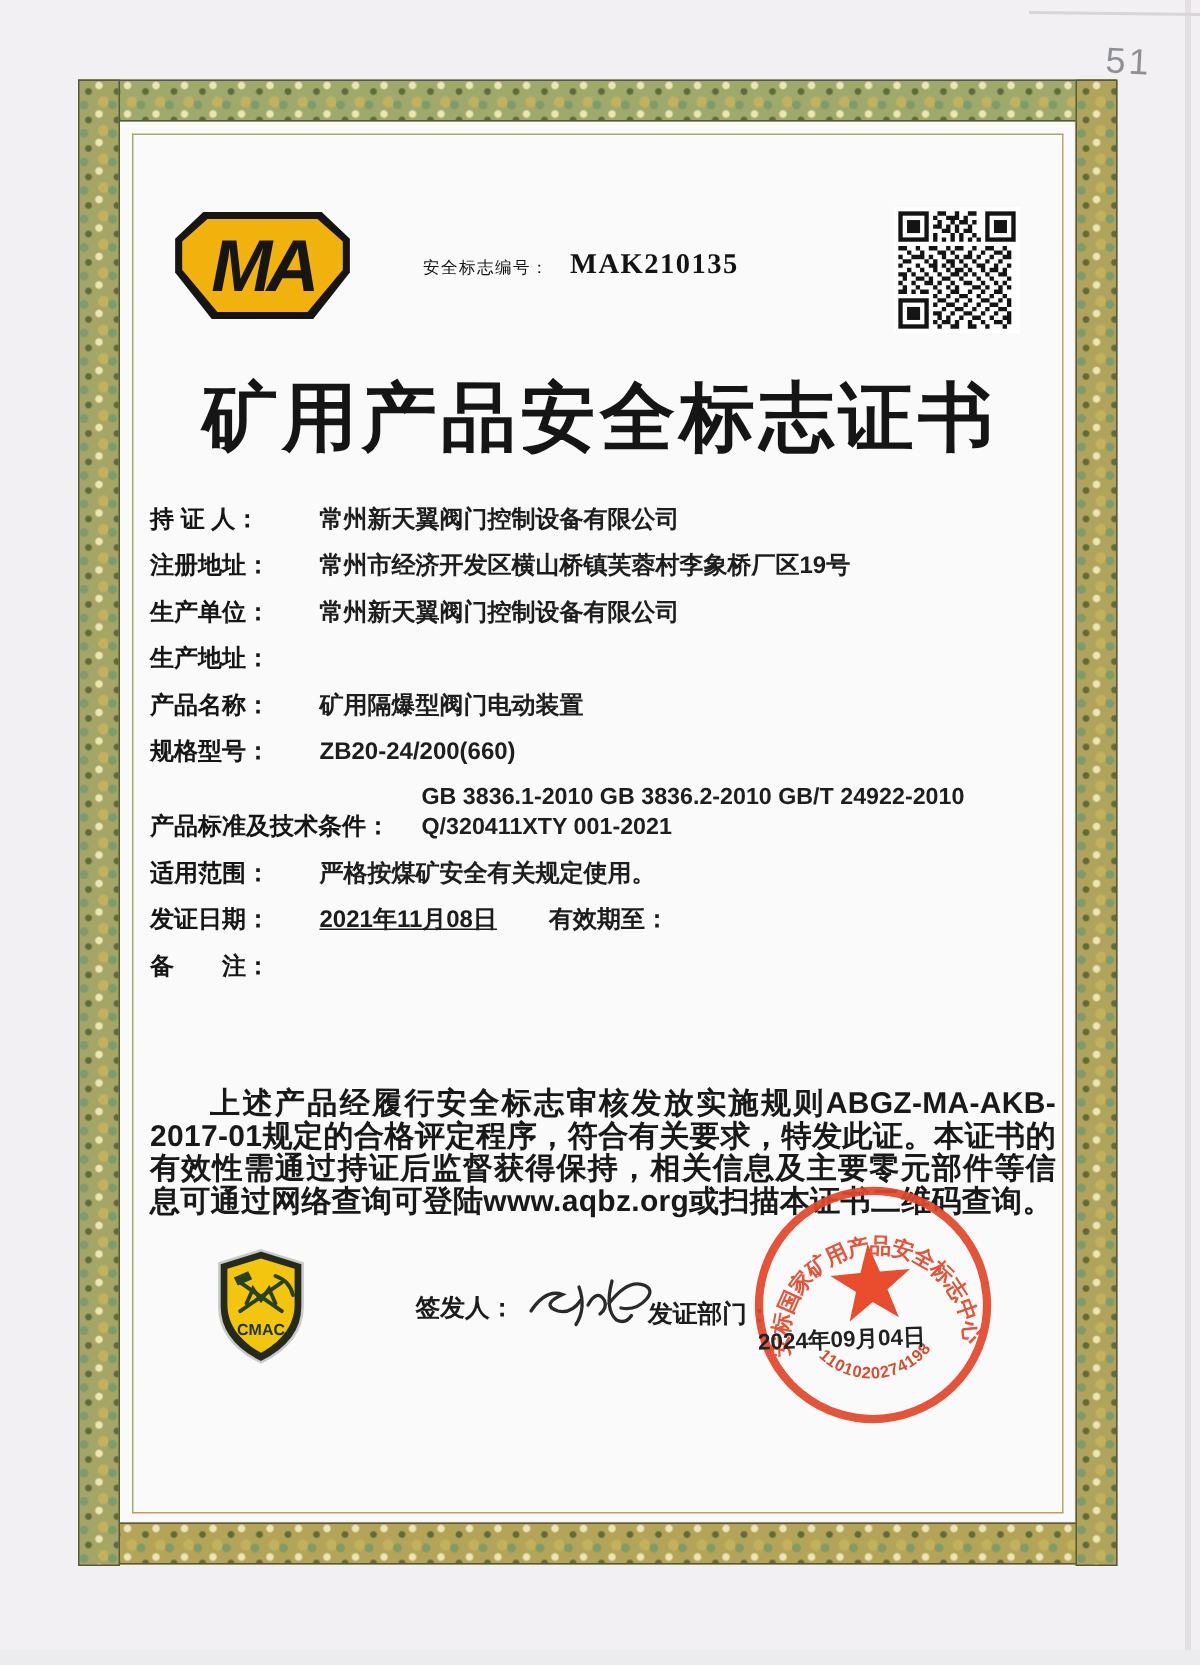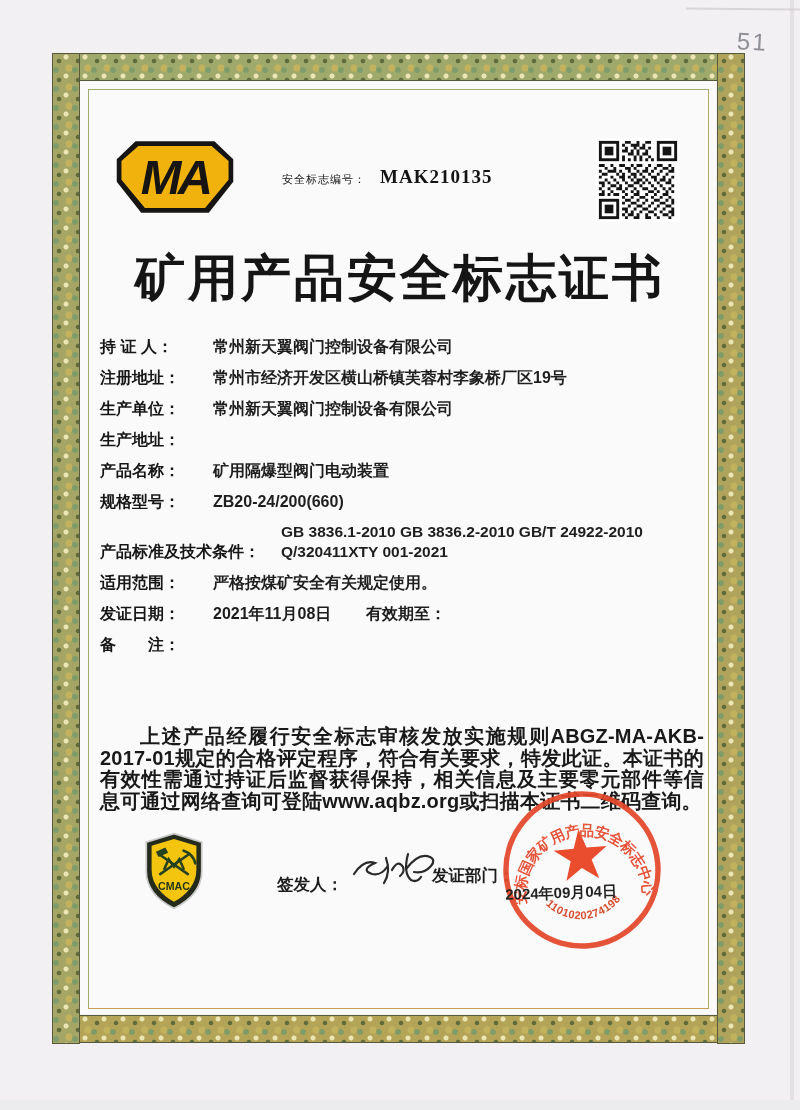--- a/index.html
+++ b/index.html
@@ -51,31 +51,31 @@
     left:100px;top:245px;width:600px;text-align:center;
     font-size:50px;font-weight:900;letter-spacing:3px;color:#151515;
   }
   
   #fields{left:100px;top:336px;width:606px;}
   .frow{display:flex;align-items:flex-end;line-height:21px;margin-bottom:10px;font-size:16px;}
   .flabel{flex:0 0 113px;font-weight:700;color:#161616;}
   .fvalue{flex:1;font-weight:700;color:#1e1e1e;}
   .frow.wide .flabel{flex-basis:181px;}
   .frow.wide .fvalue{font-size:15.5px;line-height:20px;}
-  .frow.dates .issue-value{flex:0 0 153px;font-weight:700;}
+  .frow.dates .issue-value{flex:0 0 153px;font-weight:700;text-decoration:underline;}
   .frow.dates .valid-label{flex:0 0 99px;font-weight:700;}
   
   #statement{
     left:100px;top:726px;width:604px;
     font-size:20px;font-weight:700;line-height:21.5px;
     text-align:justify;text-indent:2em;color:#191919;letter-spacing:.2px;
   }
   
   #cmac-badge{left:142px;top:832px;width:64px;height:80px;}
-  #signer-label{left:277px;top:861px;font-size:16.5px;font-weight:700;margin-top:13px;}
+  #signer-label{left:277px;top:861px;font-size:16.5px;font-weight:700;}
   #signature{left:346px;top:836px;width:96px;height:60px;}
   #dept-label{left:432px;top:865px;font-size:16.5px;font-weight:700;}
   #stamp{left:496px;top:784px;width:172px;height:172px;transform:rotate(-5deg);opacity:.93;}
   .stamp-ring-text{font-size:14.5px;font-weight:700;letter-spacing:-.5px;}
   .stamp-number{font-size:11px;font-weight:700;letter-spacing:.5px;}
   .stamp-date{font-size:15px;font-weight:700;}
 </style>
 </head>
 <body>
 

